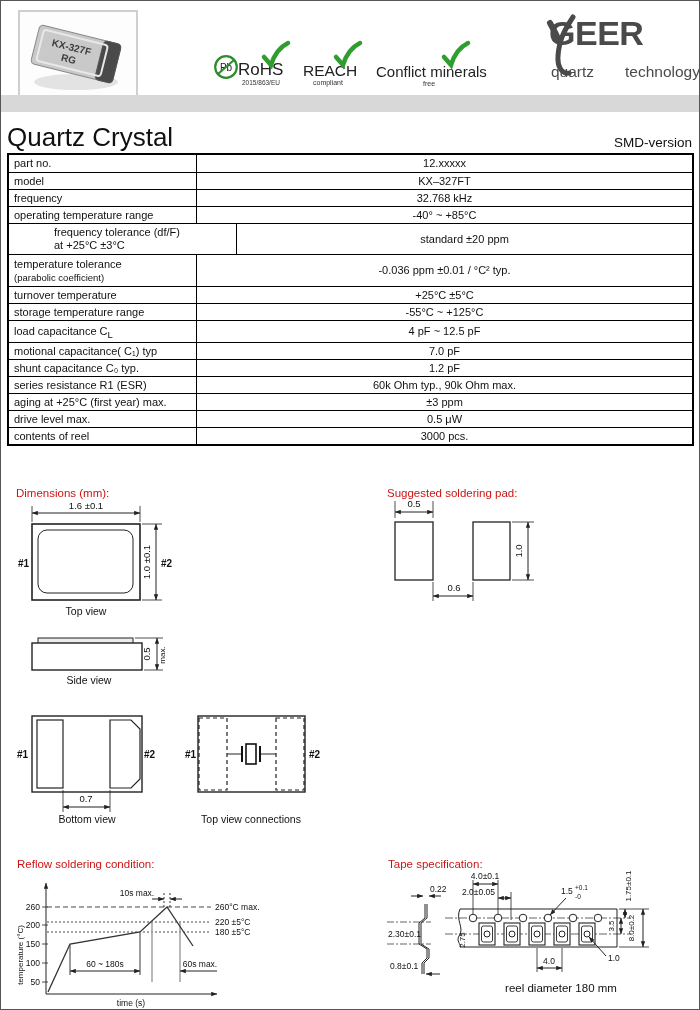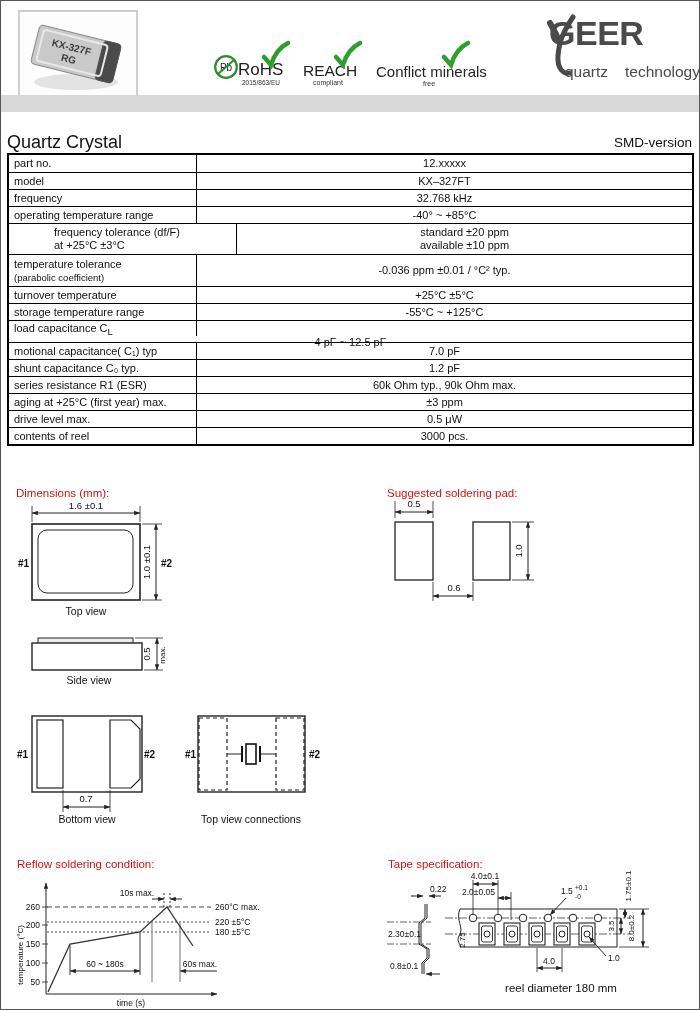--- a/index.html
+++ b/index.html
@@ -12,30 +12,30 @@
   #gray-bar{left:0;top:95px;width:700px;height:17px;background:#d8d8d8;}
   .badge{position:absolute;height:46px;}
   .btitle{position:absolute;color:#222;white-space:nowrap;}
   .bsub{position:absolute;color:#333;font-size:6.5px;white-space:nowrap;}
   .chk{position:absolute;}
   #logo{left:547px;top:16px;width:153px;height:70px;color:#4a4a4a;}
   #brand{position:absolute;left:2px;top:0;display:flex;align-items:flex-start;
          font-weight:bold;font-size:34px;line-height:1;letter-spacing:-.5px;}
   #brand svg{overflow:visible;margin:0 -2px;}
   .tag{position:absolute;top:47px;font-size:15.5px;}
-  #tag-left{left:4px;margin-left:14px;} #tag-right{left:78px;}
+  #tag-left{left:4px;} #tag-right{left:78px;}
   
   #title-row{left:7px;top:122px;width:687px;height:31px;}
-  #page-title{position:absolute;left:0;bottom:0;font-size:18px;color:#101010;margin-top:20px;}
+  #page-title{position:absolute;left:0;bottom:0;font-size:26px;color:#101010;margin-top:20px;}
   #smd-version{position:absolute;right:2px;bottom:3px;font-size:13.5px;margin-left:20px;}
   
   #spec{left:7px;top:153px;width:687px;border:2px solid #000;box-sizing:border-box;background:#fff;}
   .trow{display:flex;box-sizing:border-box;border-top:1px solid #000;height:17px;}
   .trow:first-child{border-top:none;}
-  .trow.h31{height:31px;padding-left:40px;} .trow.h32{height:32px;} .trow.h22{height:22px;flex-direction:column;}
+  .trow.h31{height:31px;padding-left:40px;} .trow.h32{height:32px;} .trow.h22{height:22px;}
   .tl{width:188px;box-sizing:border-box;border-right:1.5px solid #000;padding:1px 0 1px 5px;
       display:flex;flex-direction:column;justify-content:center;font-size:11px;line-height:13px;}
   .tv{flex:1;display:flex;flex-direction:column;justify-content:center;text-align:center;
       font-size:11px;line-height:13px;}
   .tl sub{font-size:9.5px;line-height:0;}
   .tl sub:empty,.l2:empty,.v2:empty{display:none;}
   .l2.sm{font-size:9.5px;}
   
   .redhead{position:absolute;color:#cc1414;font-size:11.5px;white-space:nowrap;}
   
@@ -160,21 +160,20 @@
         <div>-40° ~ +85°C</div>
       </div>
   </div>
   <div class="trow h31">
     <div class="tl">
         <div><span>frequency tolerance (df/F)</span></div>
         <div class="l2">at +25°C ±3°C</div>
       </div>
     <div class="tv">
         <div>standard ±20 ppm</div>
-        <div class="v2">available ±10 ppm</div>
       </div>
   </div>
   <div class="trow h32">
     <div class="tl">
         <div><span>temperature tolerance</span></div>
         <div class="l2 sm">(parabolic coefficient)</div>
       </div>
     <div class="tv">
         <div>-0.036 ppm ±0.01 / °C² typ.</div>
       </div>

